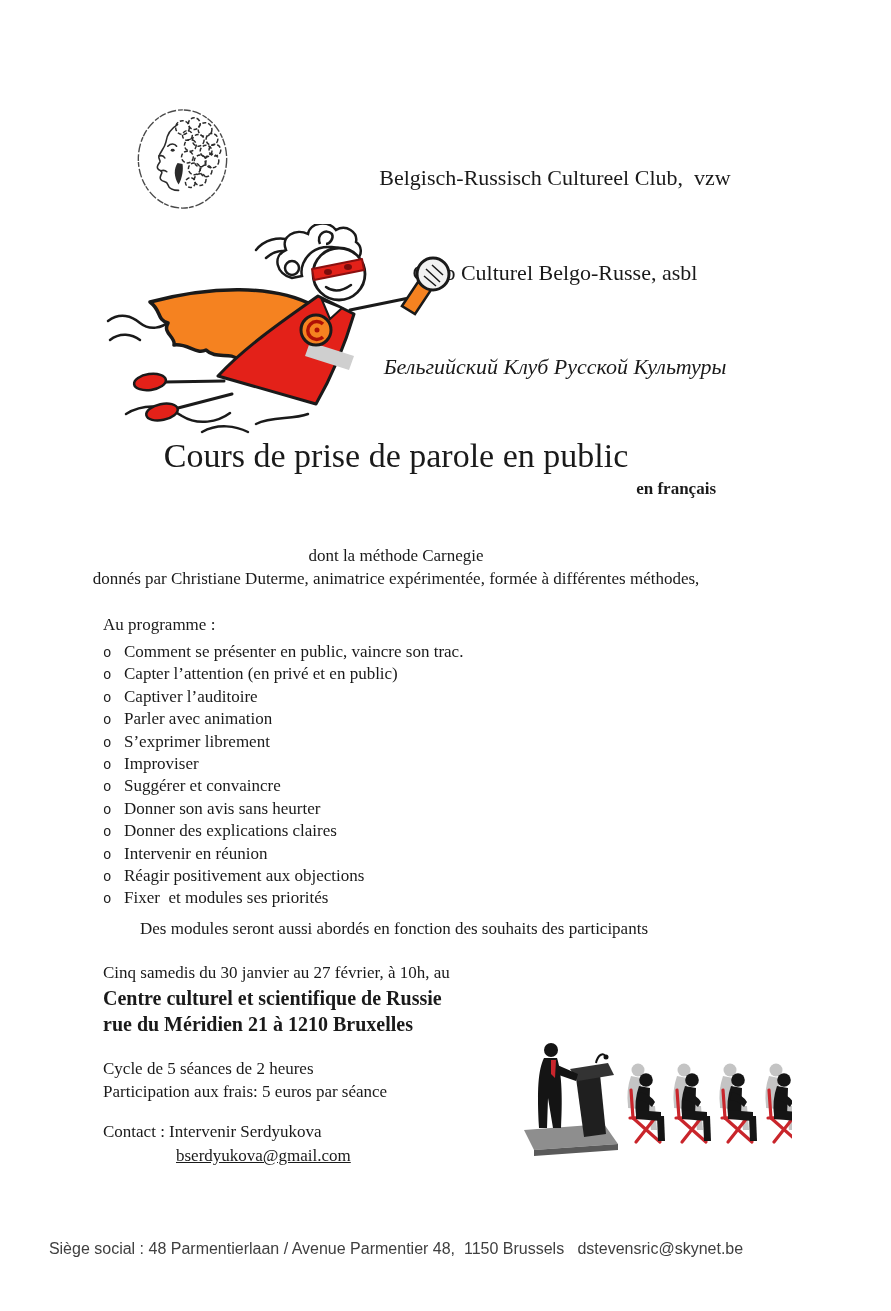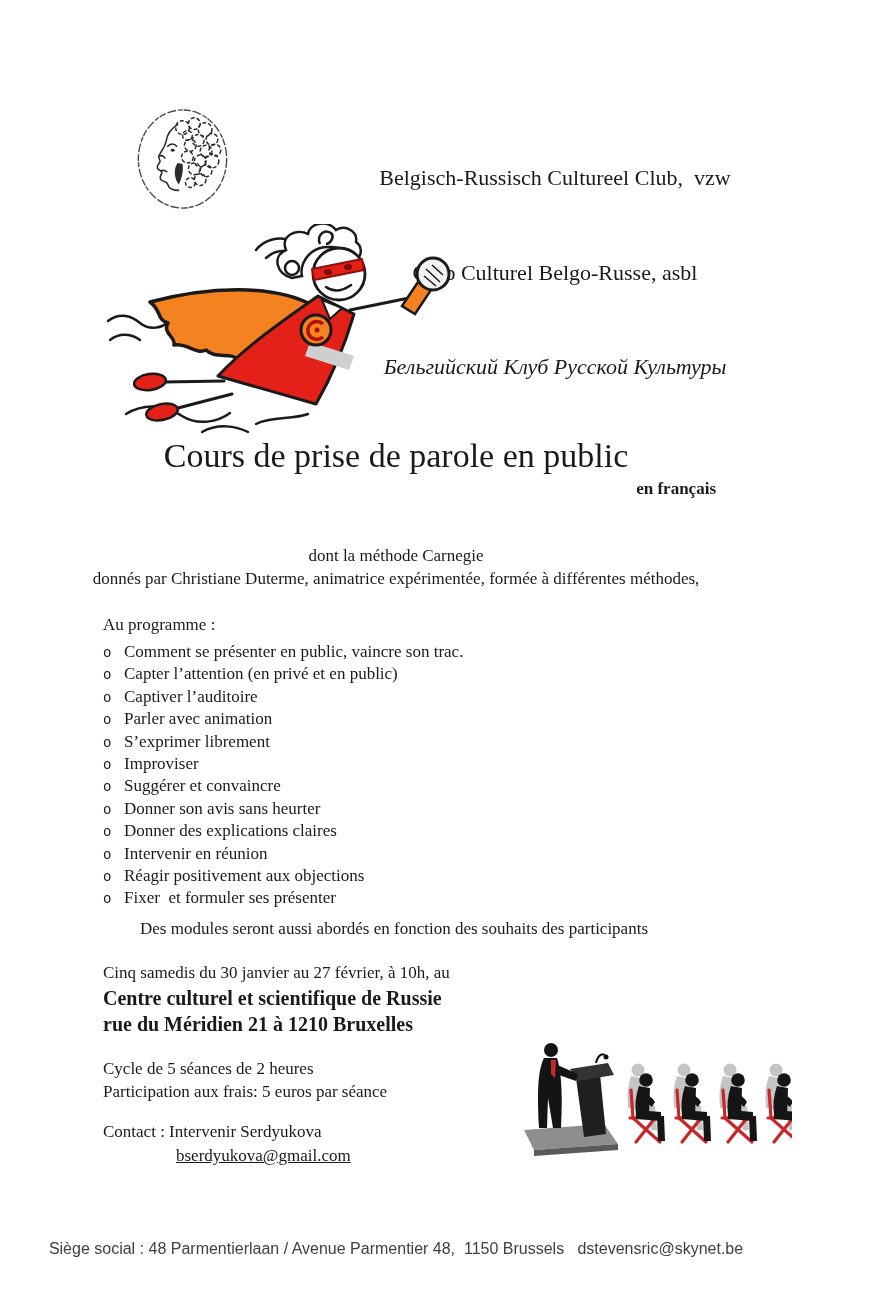--- a/index.html
+++ b/index.html
@@ -164,21 +164,21 @@
     <div class="li">
         <span class="bullet">o</span>
         <span class="li-text">Intervenir en réunion</span>
       </div>
     <div class="li">
         <span class="bullet">o</span>
         <span class="li-text">Réagir positivement aux objections</span>
       </div>
     <div class="li">
         <span class="bullet">o</span>
-        <span class="li-text">Fixer  et formuler ses présenter</span>
+        <span class="li-text">Fixer  et modules ses priorités</span>
       </div>
   </div>
 
   <div class="modules">Des modules seront aussi abordés en fonction des souhaits des participants</div>
 
   <div class="schedule">
     <div>Cinq samedis du 30 janvier au 27 février, à 10h, au</div>
     <div class="venue-bold">Centre culturel et scientifique de Russie</div>
     <div class="venue-bold">rue du Méridien 21 à 1210 Bruxelles</div>
   </div>

